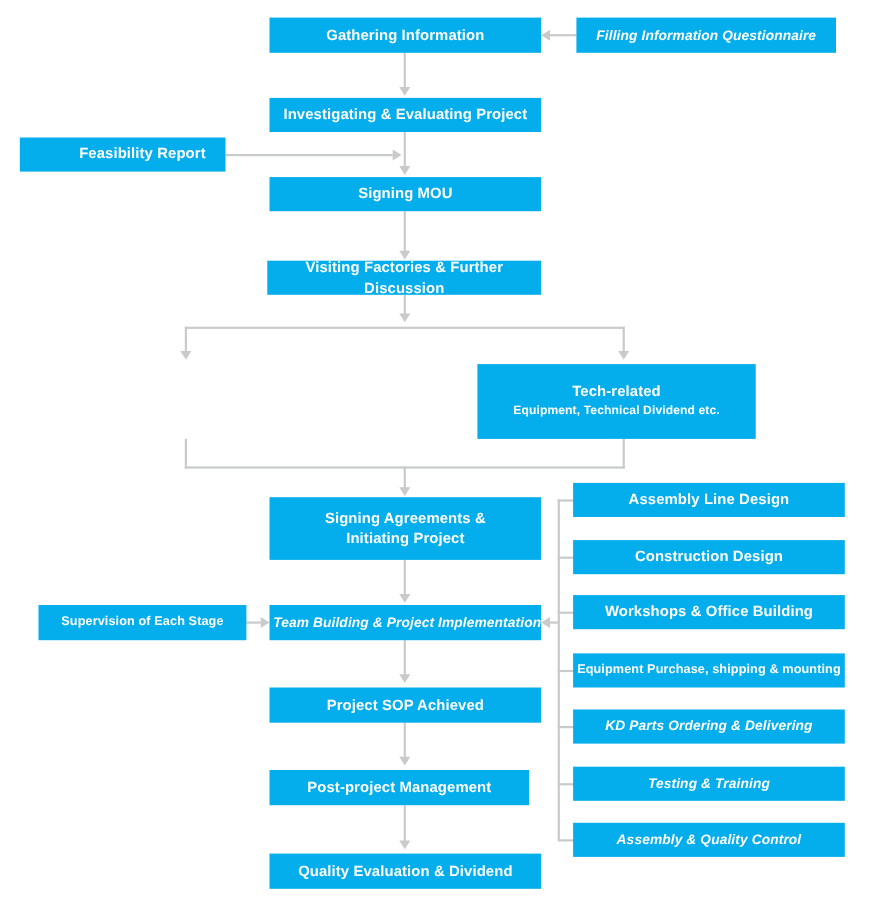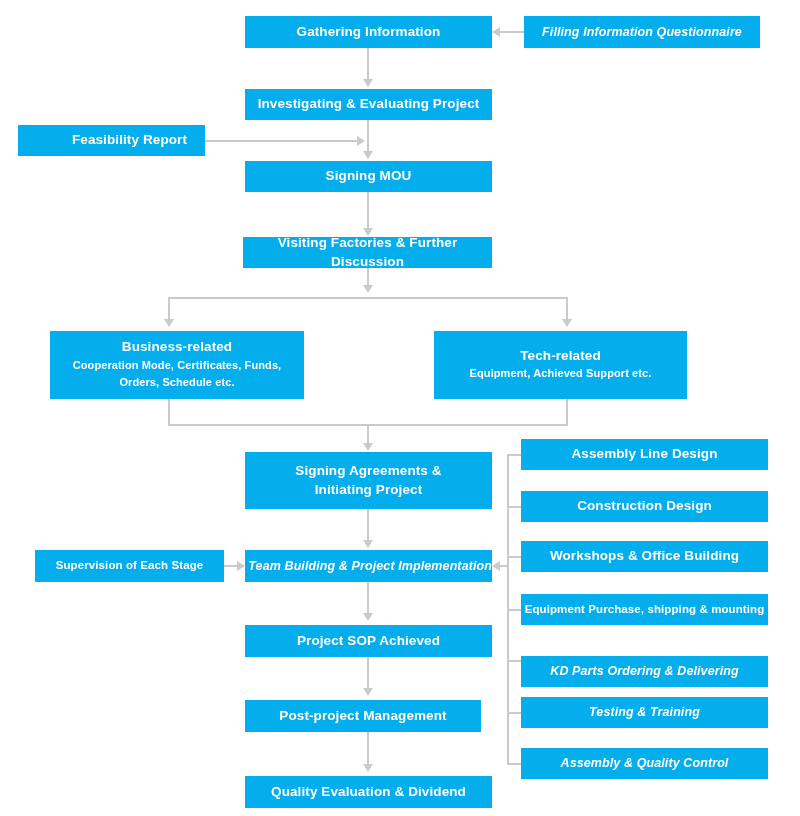--- a/index.html
+++ b/index.html
@@ -133,29 +133,24 @@
 
   <div class="vline" style="left:367px; top:268px; height:20px;"></div>
   <div class="arrow-down" style="left:363px; top:285px;"></div>
 
   <div class="hline" style="left:168px; top:297px; width:400px;"></div>
   <div class="vline" style="left:168px; top:297px; height:24px;"></div>
   <div class="arrow-down" style="left:164px; top:319px;"></div>
   <div class="vline" style="left:566px; top:297px; height:24px;"></div>
   <div class="arrow-down" style="left:562px; top:319px;"></div>
 
-  <div class="node" style="left:50px; top:331px; width:254px; height:68px;">
-    <span class="title">Business-related</span>
-    <span class="sub">Cooperation Mode, Certificates, Funds,</span>
-    <span class="sub">Orders,   Schedule etc.</span>
-  </div>
 
   <div class="node" style="left:434px; top:331px; width:253px; height:68px;">
     <span class="title">Tech-related</span>
-    <span class="sub">Equipment, Achieved Support etc.</span>
+    <span class="sub">Equipment, Technical Dividend etc.</span>
   </div>
 
   <div class="vline" style="left:168px; top:399px; height:27px;"></div>
   <div class="vline" style="left:566px; top:399px; height:27px;"></div>
   <div class="hline" style="left:168px; top:424px; width:400px;"></div>
   <div class="vline" style="left:367px; top:424px; height:22px;"></div>
   <div class="arrow-down" style="left:363px; top:443px;"></div>
 
   <div class="node" style="left:245px; top:452px; width:247px; height:57px;">
     <span class="line">Signing Agreements &amp;</span>
@@ -215,21 +210,21 @@
   <div class="node" style="left:521px; top:541px; width:247px; height:31px;">
     <span class="t13">Workshops &amp; Office Building</span>
   </div>
 
   <div class="hline" style="left:507px; top:609px; width:15px;"></div>
   <div class="node" style="left:521px; top:594px; width:247px; height:31px;">
     <span class="t115">Equipment Purchase, shipping &amp; mounting</span>
   </div>
 
   <div class="hline" style="left:507px; top:660px; width:15px;"></div>
-  <div class="node" style="left:521px; top:645px; width:247px; height:31px;margin-top:11px;">
+  <div class="node" style="left:521px; top:645px; width:247px; height:31px;">
     <span class="t12">KD Parts Ordering &amp; Delivering</span>
   </div>
 
   <div class="hline" style="left:507px; top:712px; width:15px;"></div>
   <div class="node" style="left:521px; top:697px; width:247px; height:31px;">
     <span class="t12">Testing &amp; Training</span>
   </div>
 
   <div class="hline" style="left:507px; top:763px; width:15px;"></div>
   <div class="node" style="left:521px; top:748px; width:247px; height:31px;">

